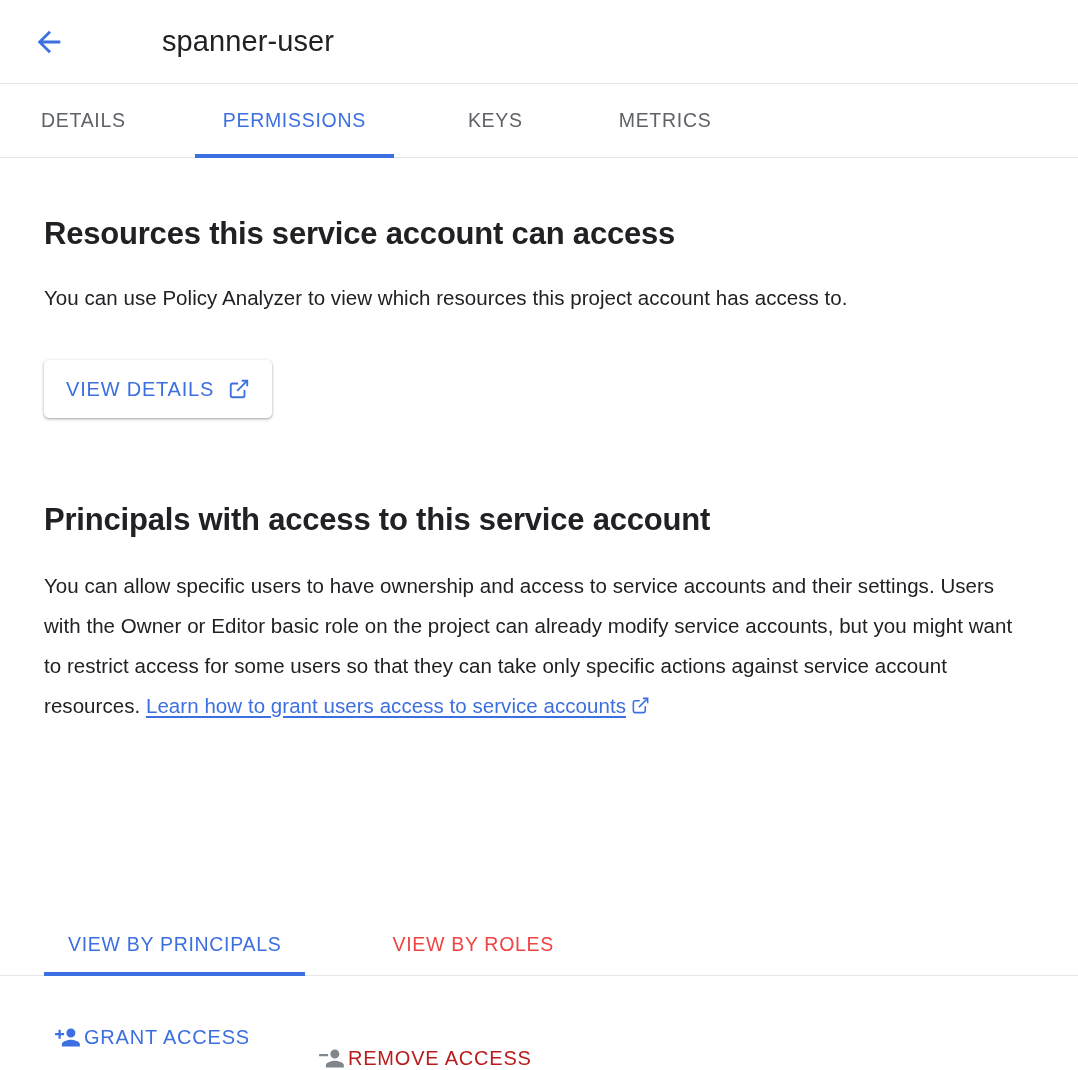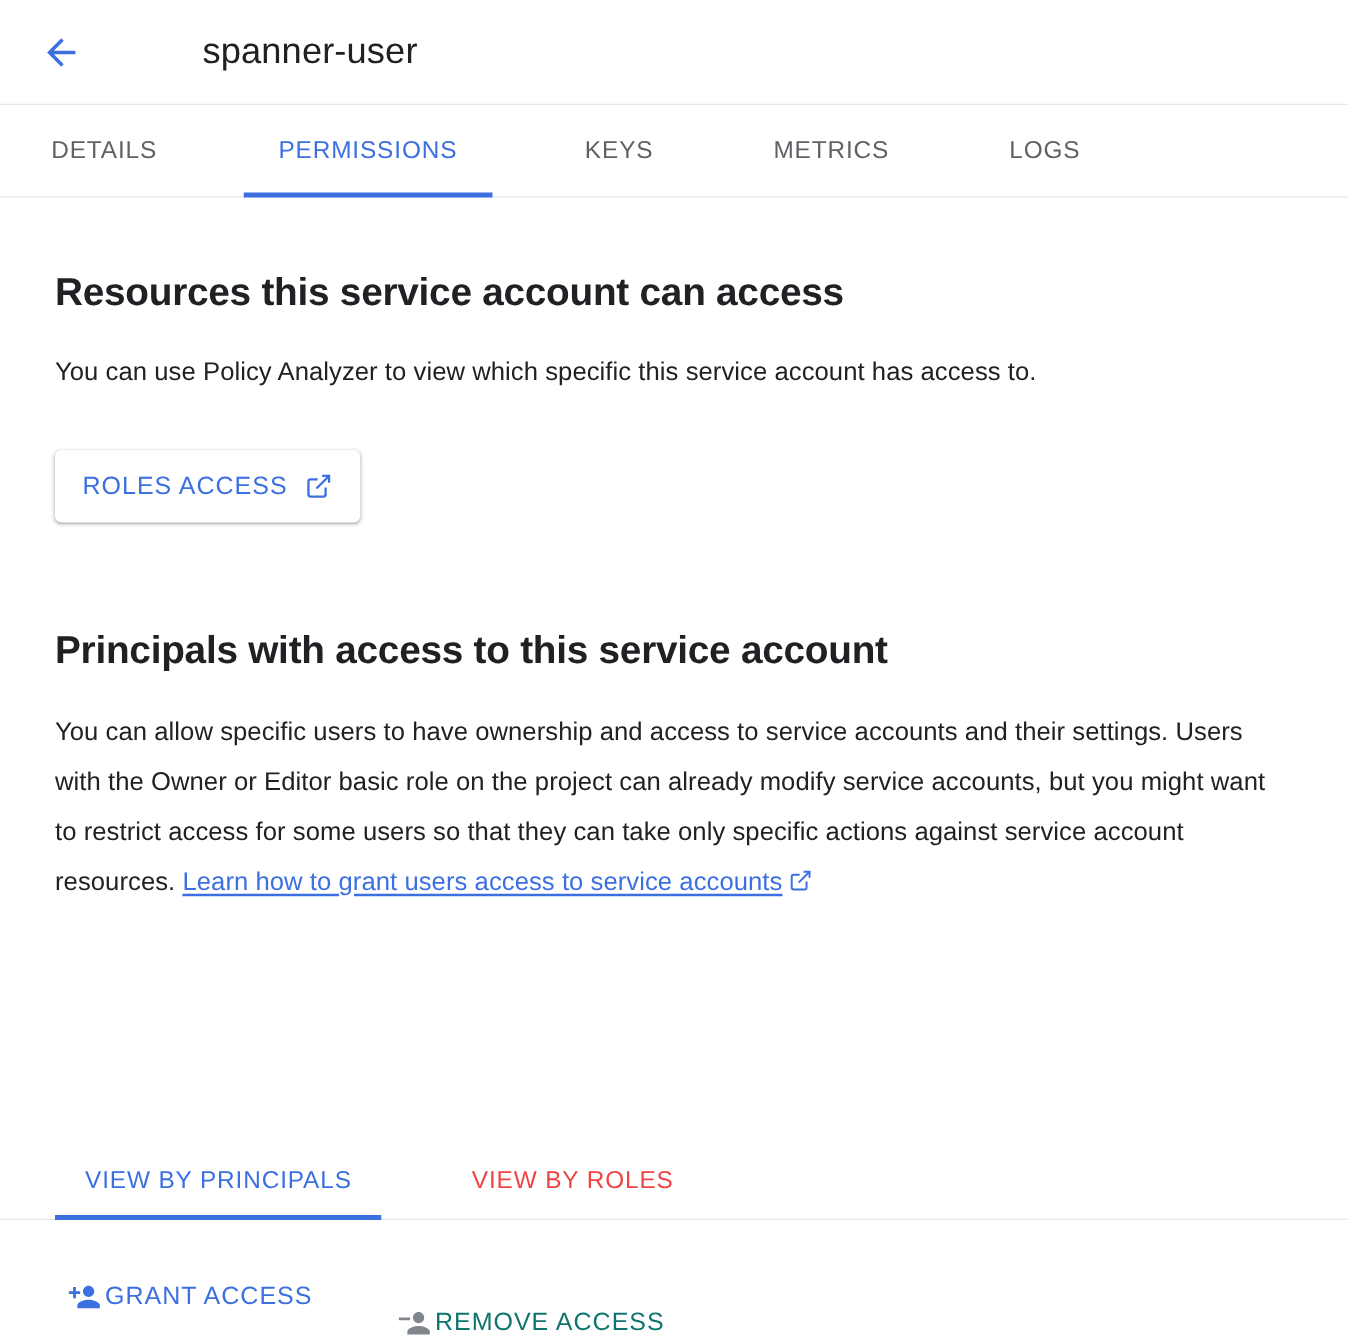--- a/index.html
+++ b/index.html
@@ -147,20 +147,21 @@
   .subtabs {
     position: absolute;
     left: 0;
     right: 0;
     top: 914px;
     height: 62px;
     display: flex;
     align-items: stretch;
     border-bottom: 1px solid #e4e6e8;
     padding-left: 44px;
+    gap: 15px;
   }
   .subtab {
     position: relative;
     display: flex;
     align-items: center;
     justify-content: center;
     padding: 0 24px;
     font-size: 19.5px;
     font-weight: 500;
     letter-spacing: 0.7px;
@@ -201,21 +202,21 @@
     background: none;
     border: none;
     padding: 0;
     font-family: inherit;
     font-size: 20px;
     font-weight: 500;
     letter-spacing: 0.8px;
     cursor: pointer;
   }
   .action-btn.primary { color: #3c6fe0; }
-  .action-btn.disabled { color: #0f766e; cursor: default; margin-top: 42px; }
+  .action-btn.disabled { color: #b91c1c; cursor: default; margin-top: 42px; }
   .action-btn svg { display: block; }
   #remove-access-button { margin-left: 68px; }
 </style>
 </head>
 <body>
 
 <div class="header">
   <button class="back-btn">
     <span>
       <svg width="34" height="34" viewBox="0 0 24 24" fill="#3c6fe0" aria-hidden="true">
@@ -224,31 +225,30 @@
     </span>
   </button>
   <div class="page-title">spanner-user</div>
 </div>
 
 <div class="tabs">
   <button class="tab">DETAILS</button>
   <button class="tab active">PERMISSIONS</button>
   <button class="tab">KEYS</button>
   <button class="tab">METRICS</button>
-  <button class="tab">LOGS</button>
 </div>
 
 <div class="content">
 
   <div id="section-resources">
     <h2 class="section-heading">Resources this service account can access</h2>
-    <p class="section-body" id="resources-desc">You can use Policy Analyzer to view which specific this service account has access to.</p>
+    <p class="section-body" id="resources-desc">You can use Policy Analyzer to view which resources this project account has access to.</p>
 
     <button class="view-access-btn">
-      <span>ROLES ACCESS</span>
+      <span>VIEW DETAILS</span>
       <span>
         <svg width="22" height="22" viewBox="0 0 24 24" fill="none" stroke="#3c6fe0" stroke-width="2" aria-hidden="true">
           <path d="M18 13v6a2 2 0 0 1-2 2H5a2 2 0 0 1-2-2V8a2 2 0 0 1 2-2h6"></path>
           <path d="M15 3h6v6"></path>
           <path d="M10 14L20.5 3.5"></path>
         </svg>
       </span>
     </button>
   </div>
 

